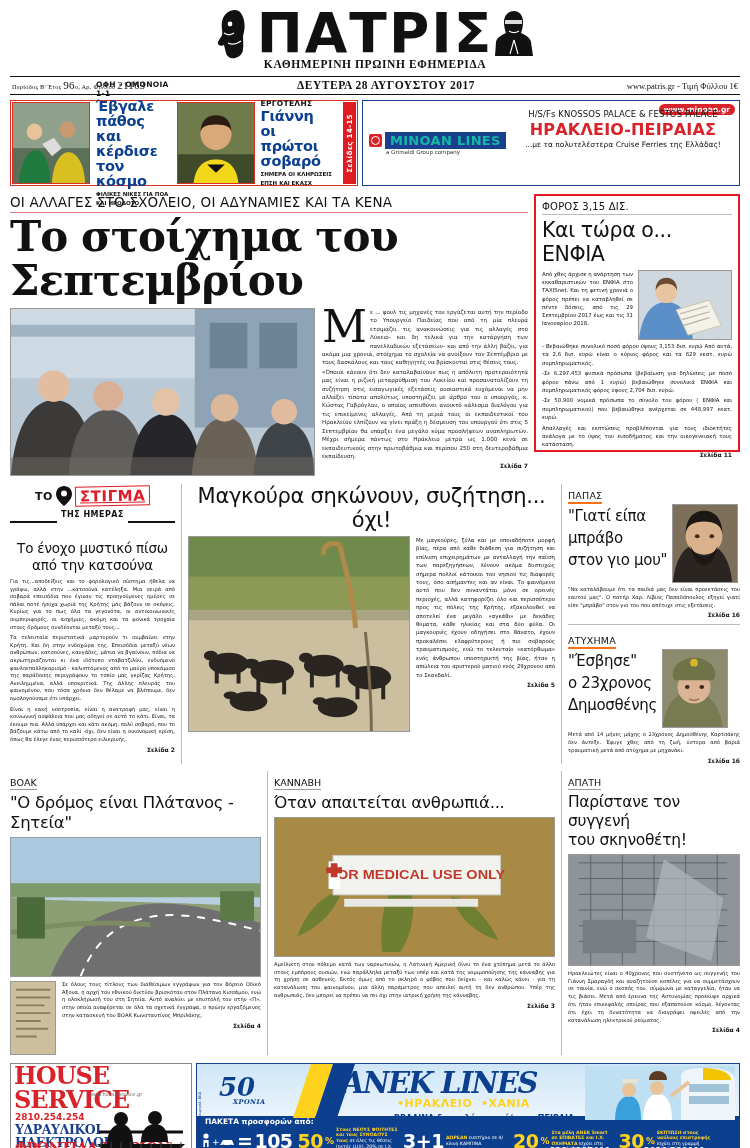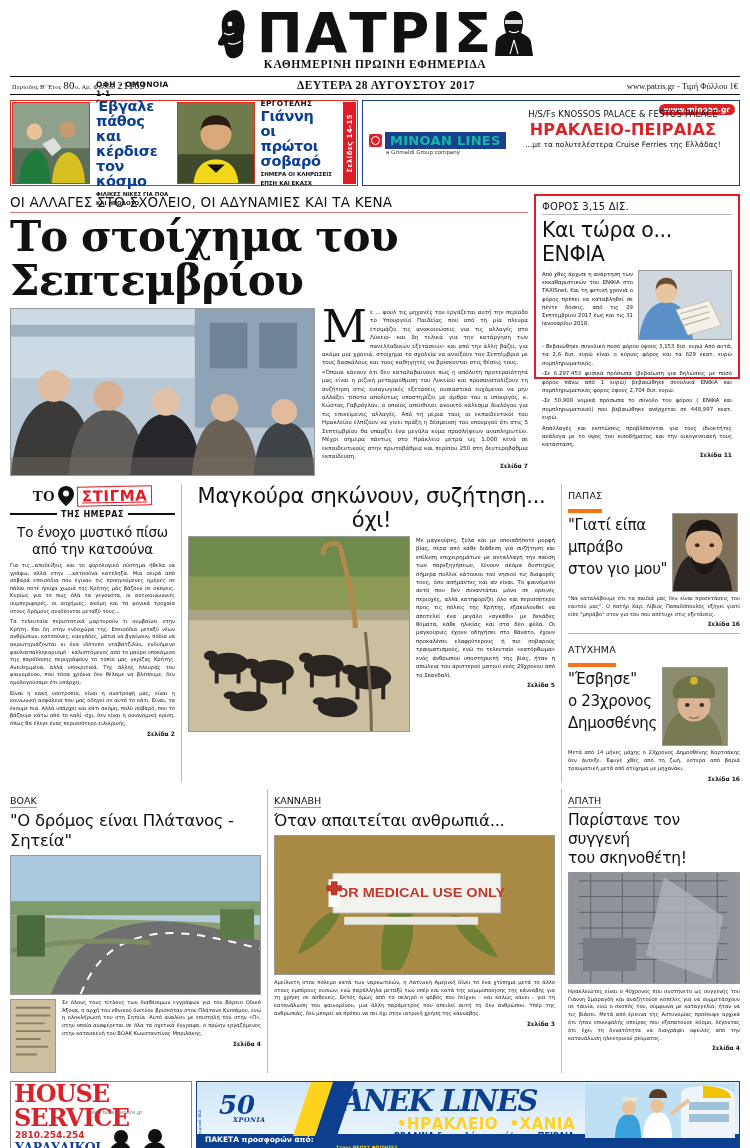--- a/index.html
+++ b/index.html
@@ -89,52 +89,52 @@
   .lead-photo { flex:0 0 305px; height:168px; border:1px solid #999; overflow:hidden; position:relative;}
   .lead-text { flex:1; position:relative; }
   .lead-text p { font-size:5.6px; line-height:8.4px; text-align:justify; margin:0 0 1px 0; color:#222;}
   .dropcap { float:left; font-family:"DejaVu Serif",serif; font-size:44px; line-height:34px;
              font-weight:normal; margin:2px 3px 0 0; color:#111;}
   .pageref { font-size:6px; font-weight:bold; text-align:right; display:block; margin-top:2px;}
 
   
   .enfia {
     flex:0 0 206px; border:2px solid #e01b24; padding:5px 6px 8px 6px; background:#fff;
-    height:185px; position:relative;
+    height:258px; position:relative;
   }
   .enfia-kicker { font-size:10px; letter-spacing:.2px; border-bottom:1px solid #bbb; padding-bottom:2px;}
   .enfia-head { font-size:20.5px; letter-spacing:-.4px; margin-top:3px; color:#111; }
   .enfia-lead { display:flex; gap:5px; margin-top:4px; }
   .enfia-lead p { font-size:5.4px; line-height:8.2px; margin:0; text-align:justify; flex:1;}
   .enfia-img { flex:0 0 94px; height:70px; border:1px solid #999; overflow:hidden; position:relative;}
   .enfia-body p { font-size:5.4px; line-height:8.4px; margin:2px 0 0 0; text-align:justify;}
 
   
   .midrow { display:flex; gap:6px; margin-top:8px; }
   .stigma { flex:0 0 172px; border-right:1px solid #bbb; padding-right:6px; }
   .stigma-logo { display:flex; align-items:center; justify-content:center; gap:3px; position:relative; padding:2px 0;}
-  .stigma-to { font-size:15px; font-weight:bold; letter-spacing:.5px;font-family:Liberation Serif, serif;}
+  .stigma-to { font-size:11px; font-weight:bold; letter-spacing:.5px;}
   .pin { width:16px; height:20px; position:relative; }
   .stigma-word { border:1.4px solid #e01b24; color:#e01b24; font-size:15px; font-weight:bold;
                  padding:0 4px; letter-spacing:.5px; text-decoration:underline; transform:rotate(-1deg);}
-  .stigma-sub { text-align:center; font-size:8px; font-weight:bold; letter-spacing:.5px; margin:2px 0 1px;}
+  .stigma-sub { text-align:center; font-size:8px; font-weight:bold; letter-spacing:.5px; margin:2px 0 17px;}
   .stigma-sub-wrap { display:flex; align-items:center; gap:4px; justify-content:center; }
   .stigma-sub-wrap:before,.stigma-sub-wrap:after{content:"";height:1.2px;background:#111;flex:1;}
   .stigma-head { text-align:center; font-size:13.5px; line-height:17px; margin:4px 0 4px; letter-spacing:-.2px;}
   .stigma-body p { font-size:5.2px; line-height:7.6px; margin:0 0 3px 0; text-align:justify;}
 
   .maincenter { flex:1; border-right:1px solid #bbb; padding-right:6px; }
   .center-head { text-align:center; font-size:21px; letter-spacing:-.3px; margin:0 0 4px 0;}
   .center-body { display:flex; gap:6px; }
   .center-photo { flex:0 0 222px; height:196px; border:1px solid #999; overflow:hidden; position:relative;}
   .center-text { flex:1;}
   .center-text p { font-size:5.4px; line-height:8.4px; margin:0; text-align:justify;}
 
   .rightcol { flex:0 0 172px; }
-  .rc-kicker { font-size:9.5px; letter-spacing:.2px; border-bottom:4px solid #f97316; display:inline-block; padding-bottom:8px;}
+  .rc-kicker { font-size:9.5px; letter-spacing:.2px; border-bottom:2px solid #f97316; display:inline-block; padding-bottom:1px;}
   .rc-head { font-size:15px; line-height:19px; margin:3px 0 0 0; letter-spacing:-.3px;}
   .rc-flow { display:flex; gap:5px; }
   .rc-portrait { flex:0 0 66px; height:79px; border:1px solid #999; overflow:hidden; position:relative;}
   .rc-body p { font-size:5.2px; line-height:7.8px; margin:3px 0 0 0; text-align:justify;}
   .rc-sep { border-top:1px solid #bbb; margin:6px 0 4px;}
 
   
   .botrow { display:flex; gap:6px; margin-top:7px; }
   .bot-a { flex:0 0 258px; border-right:1px solid #bbb; padding-right:6px;}
   .bot-b { flex:1; border-right:1px solid #bbb; padding-right:6px;}
@@ -159,21 +159,21 @@
   .hs-foot { color:#d8232a; font-family:"DejaVu Serif",serif; font-weight:bold; font-size:14px;
              letter-spacing:-.5px; padding-left:4px; position:absolute; bottom:2px;}
 
   .anek { flex:1; border:1px solid #1a3f8f; background:linear-gradient(#cfe6f7,#eaf4fc 55%,#fff); position:relative; overflow:hidden;}
   .anek-band { position:absolute; left:0; right:0; top:52px; bottom:0; background:#0d3f8f;}
   .anek-name { position:absolute; left:145px; top:2px; color:#0d3f8f; font-family:"DejaVu Serif",serif;
                font-style:italic; font-weight:bold; font-size:29px; letter-spacing:-1.5px;}
   .anek-50 { position:absolute; left:22px; top:8px; color:#0d3f8f; font-family:"DejaVu Serif",serif;
              font-weight:bold; font-size:26px; font-style:italic;}
   .anek-50 small { font-size:6.5px; letter-spacing:.5px; display:block; margin-top:-4px; margin-left:14px;}
-  .anek-cities { position:absolute; left:200px; top:33px; color:#ffd21e; font-weight:bold; font-size:15px; letter-spacing:.5px;}
+  .anek-cities { position:absolute; left:200px; top:33px; color:#ffd21e; font-weight:bold; font-size:11px; letter-spacing:.5px;}
   .anek-sub { position:absolute; left:197px; top:50px; color:#0d3f8f; font-size:8px; font-weight:bold;}
   .anek-url { position:absolute; right:6px; top:2px; color:#0d3f8f; font-size:8.5px; font-weight:bold;}
   .anek-pack { position:absolute; left:8px; top:53px; color:#fff; font-size:7.5px; font-weight:bold;}
   .anek-offers { position:absolute; left:4px; right:4px; top:63px; display:flex; align-items:center; gap:5px;}
   .offer { display:flex; align-items:center; gap:2px; color:#fff;}
   .offer .big { font-size:19px; font-weight:bold; color:#fff; letter-spacing:-.5px;}
   .offer .big.y { color:#ffd21e;}
   .offer .pct { font-size:9px; font-weight:bold; color:#ffd21e;}
   .offer .small { font-size:4.6px; line-height:5.6px; color:#fff; max-width:62px;}
   .offer .small b { color:#ffd21e;}
@@ -210,21 +210,21 @@
         </svg>
       </span>
     </div>
     <div class="tagline">ΚΑΘΗΜΕΡΙΝΗ ΠΡΩΙΝΗ ΕΦΗΜΕΡΙΔΑ</div>
   </div>
 
   <div class="rule-top"></div>
   <div class="infobar">
     <div class="left">
       <span>Περίοδος Β' Έτος</span>
-      <b>80</b><span>ο,</span>
+      <b>96</b><span>ο,</span>
       <span>Αρ. Φύλλου</span>
       <b>21163</b>
     </div>
     <div class="center">ΔΕΥΤΕΡΑ 28 ΑΥΓΟΥΣΤΟΥ 2017</div>
     <div class="right">www.patris.gr - Τιμή Φύλλου 1€</div>
   </div>
   <div class="rule-bot"></div>
 
   <div class="topads">
 

